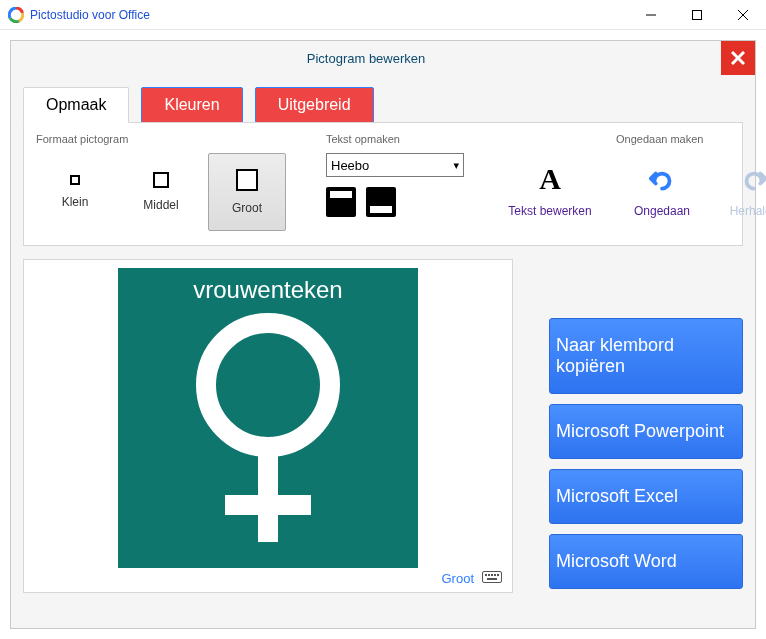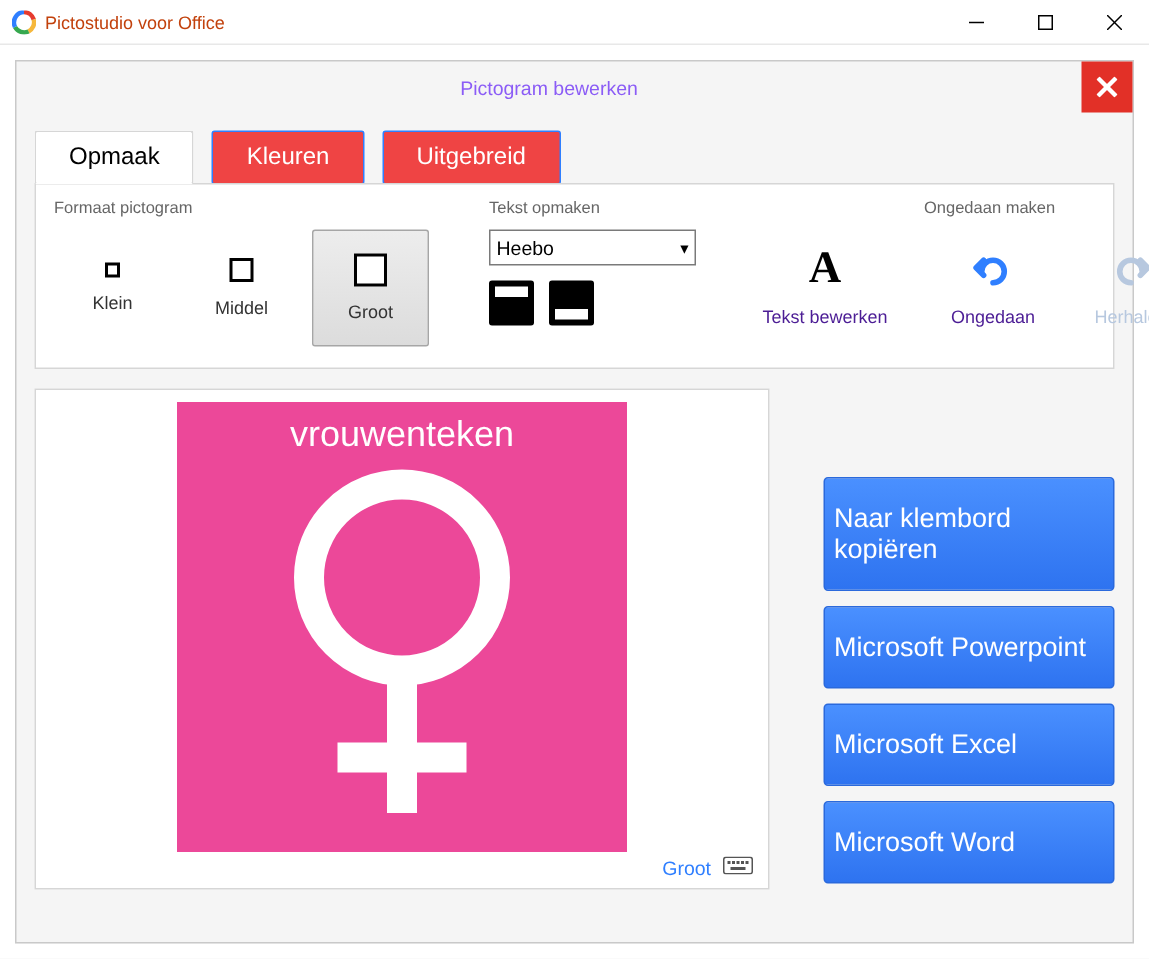--- a/index.html
+++ b/index.html
@@ -14,21 +14,21 @@
 .titlebar {
   display: flex;
   align-items: center;
   height: 30px;
   background: #fff;
   border-bottom: 1px solid #e8e8e8;
 }
 .titlebar-icon {
   width: 16px; height: 16px; margin: 0 6px 0 8px;
 }
-.titlebar-title { flex: 1; font-size: 12px; color: #c2410c; }
+.titlebar-title { flex: 1; font-size: 12px; color: #1d4ed8; }
 .titlebar-btn {
   width: 46px; height: 30px; display: flex; align-items: center; justify-content: center;
   color: #000;
 }
 
 .window-body {
   padding: 10px;
   height: calc(639px - 30px);
 }
 .panel {
@@ -36,21 +36,21 @@
   background: #f5f5f5;
   height: 100%;
   position: relative;
 }
 .panel-header {
   display: flex;
   align-items: center;
   height: 34px;
 }
 .panel-title {
-  flex: 1; text-align: center; color: #8b5cf6; font-size: 13px;
+  flex: 1; text-align: center; color: #0c4a6e; font-size: 13px;
 }
 .panel-close {
   width: 34px; height: 34px; background: #e23027;
   display: flex; align-items: center; justify-content: center;
   color: #fff; cursor: pointer;
 }
 
 .tabs {
   display: flex;
   padding: 12px 12px 0 12px;
@@ -137,21 +137,21 @@
 .content-area {
   padding: 0 12px;
   display: flex;
   gap: 16px;
 }
 .preview-card {
   background: #fff; border: 1px solid #d6d6d6; width: 490px; height: 334px;
   padding: 8px; position: relative;
 }
 .preview-img {
-  width: 300px; height: 300px; background: #ec4899; margin: 0 auto;
+  width: 300px; height: 300px; background: #0f766e; margin: 0 auto;
   display: flex; flex-direction: column; align-items: center;
 }
 .picto-label {
   color: #fff; font-size: 24px; margin-top: 8px; font-family: sans-serif;
 }
 .picto-svg { margin-top: 6px; }
 .preview-footer {
   position: absolute; right: 10px; bottom: 6px; display: flex; align-items: center; gap: 8px;
 }
 .preview-size-label { color: #2f7fff; font-size: 13px; cursor: pointer; }

